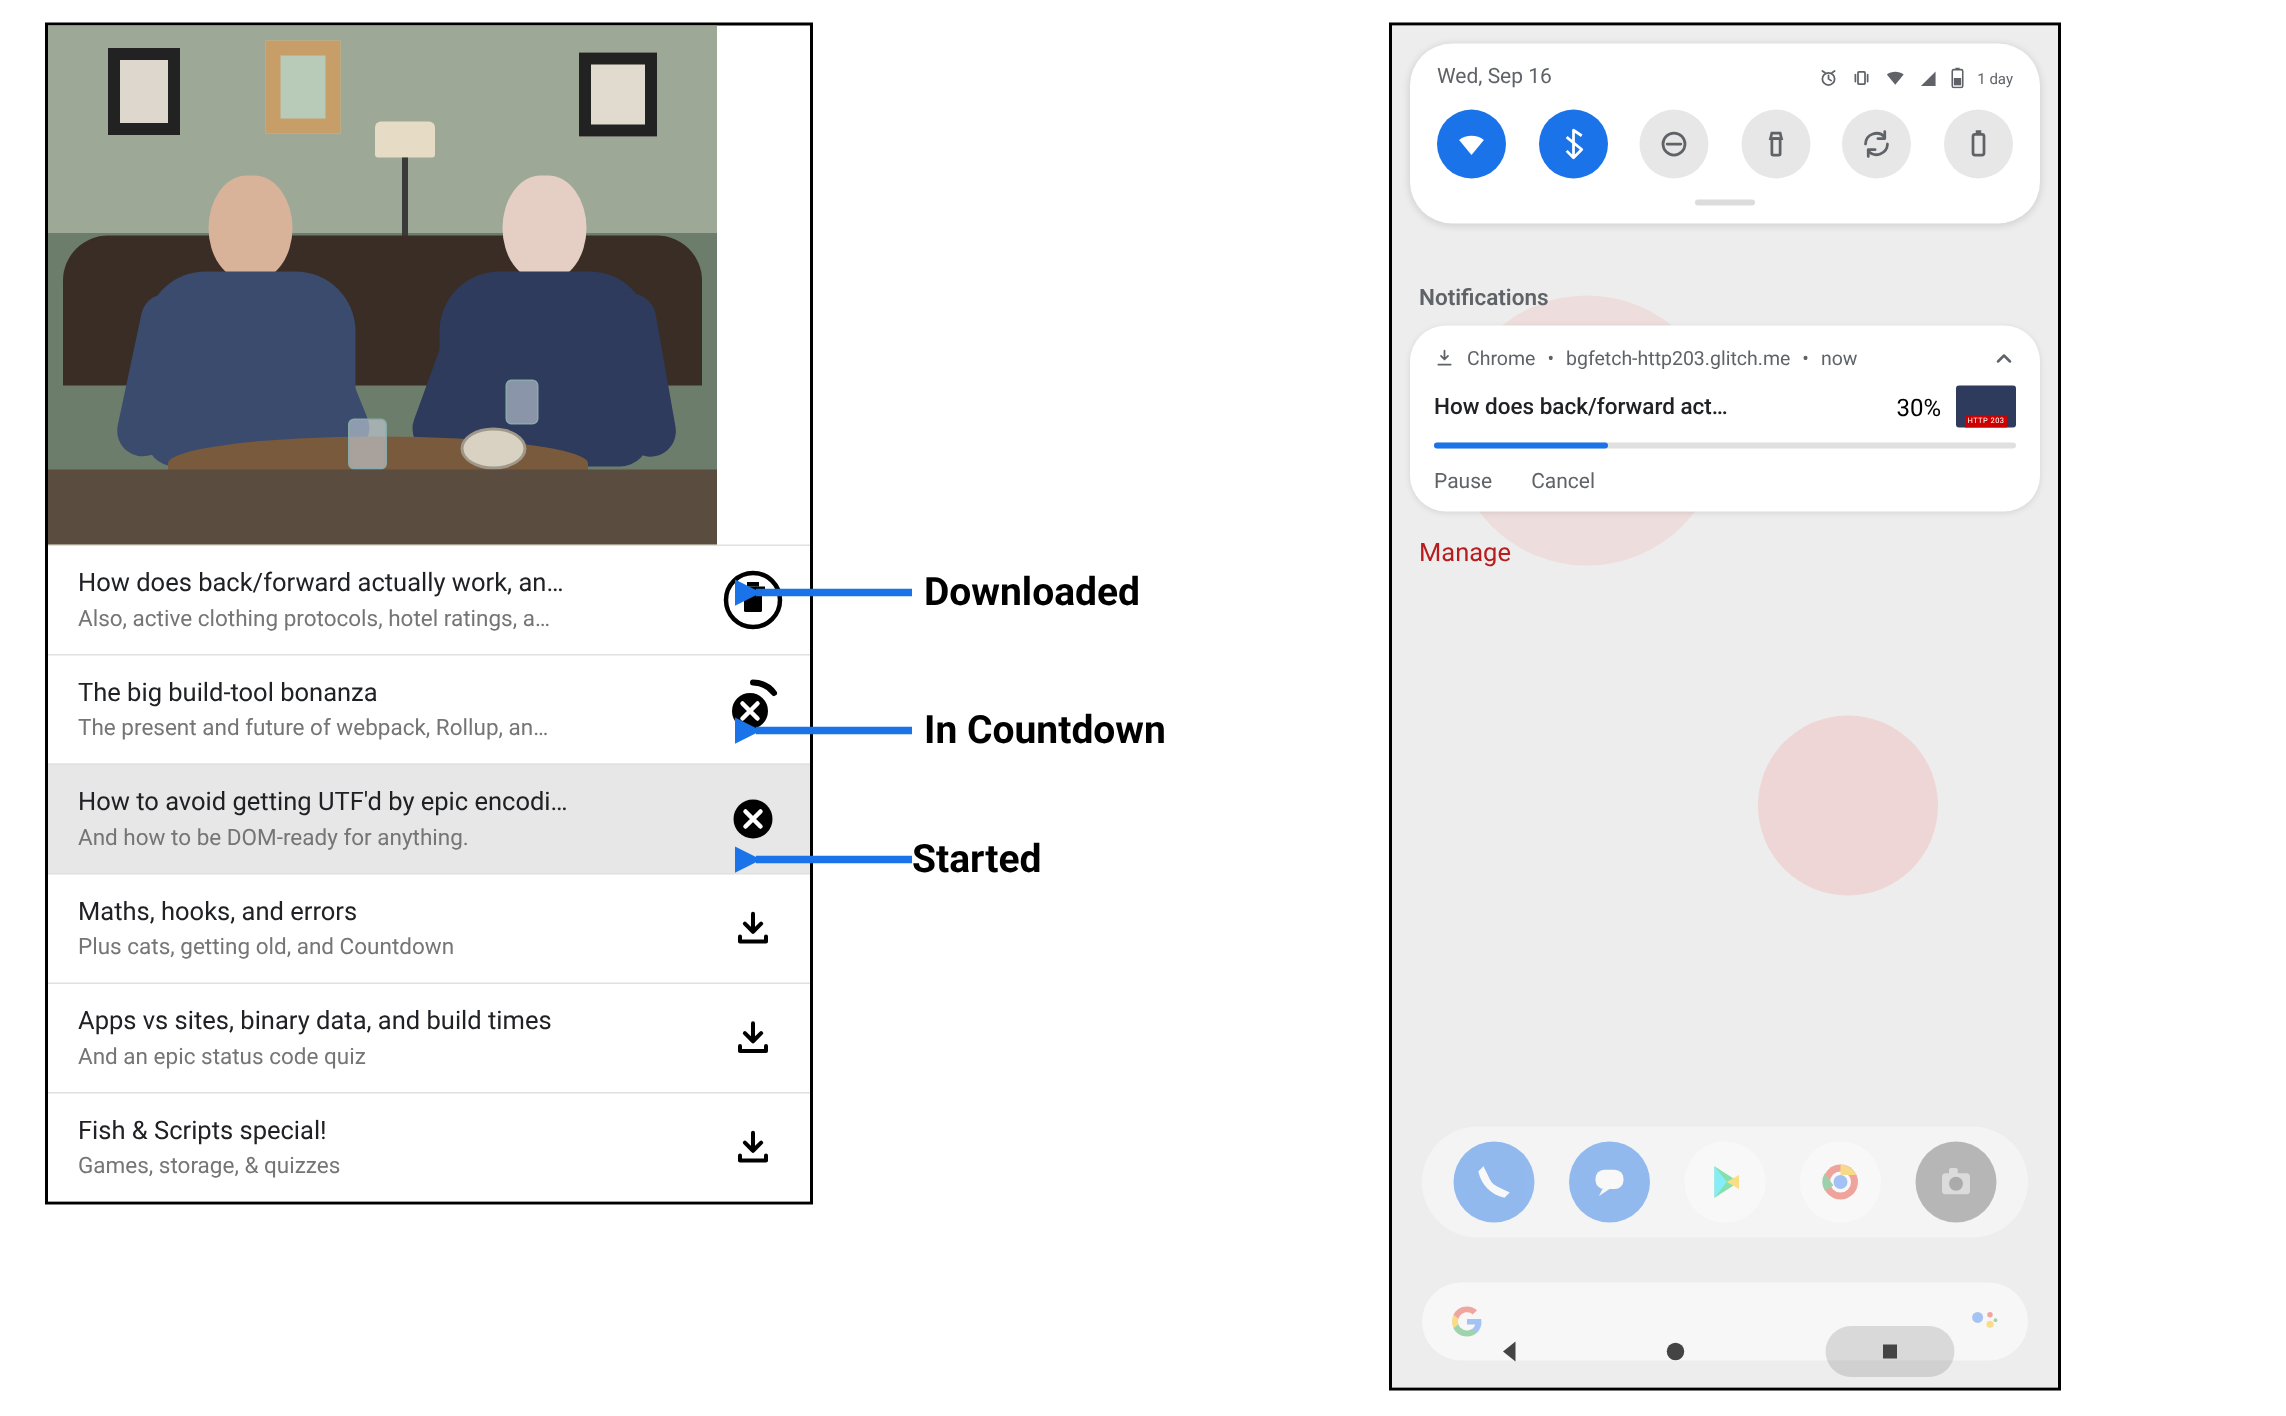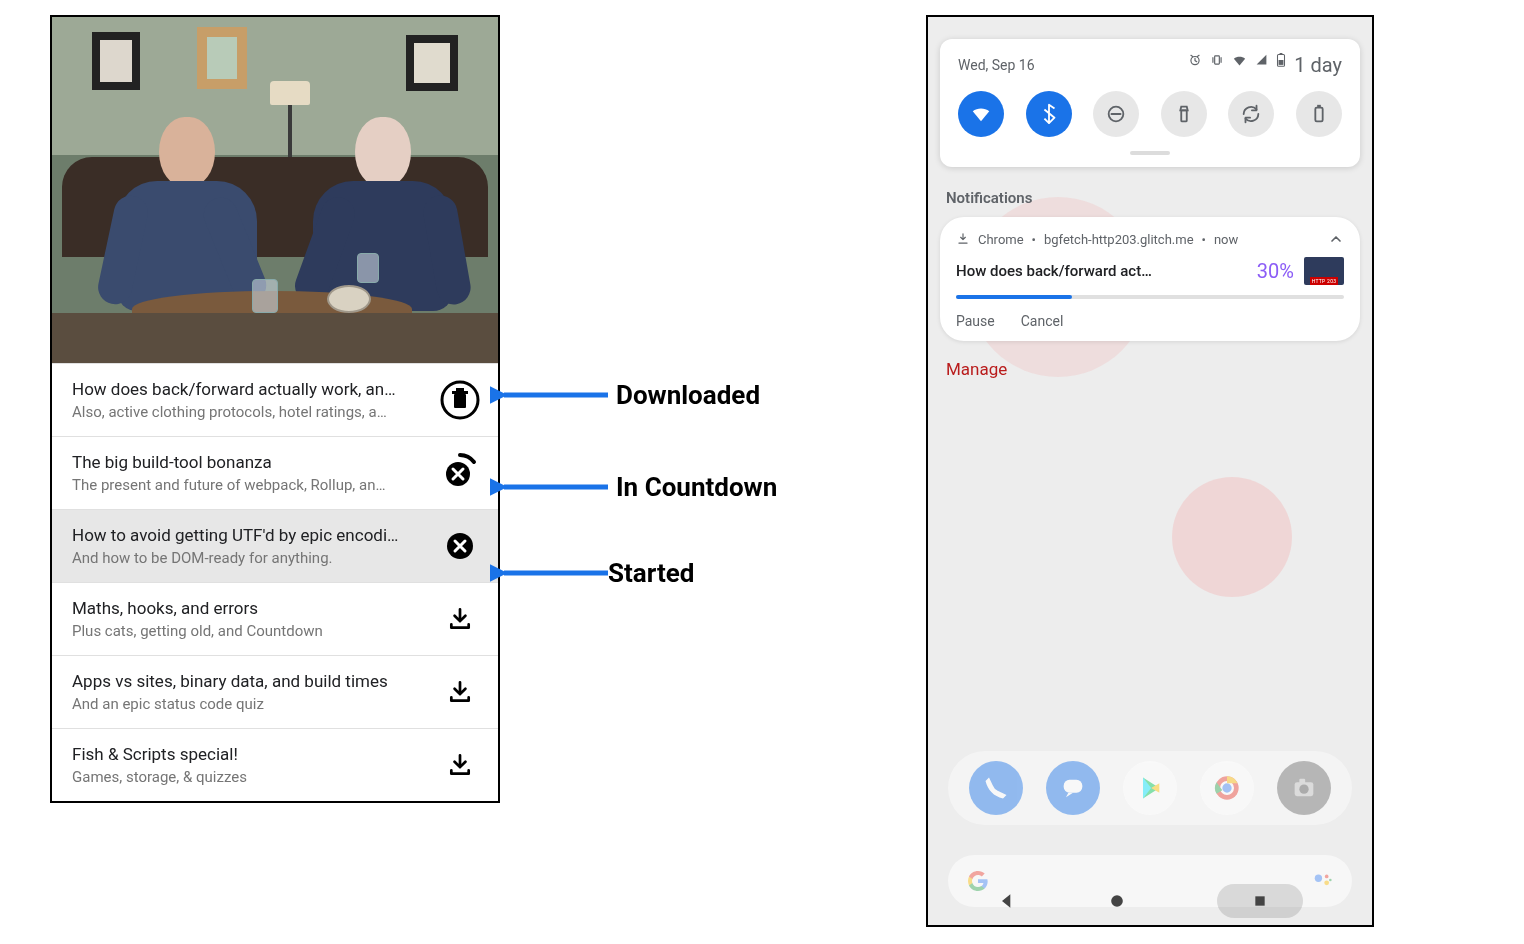--- a/index.html
+++ b/index.html
@@ -10,25 +10,24 @@
     height: 944px;
     position: relative;
     color: #202124;
   }
 
   
   .left-panel {
     position: absolute;
     left: 30px;
     top: 15px;
-    width: 450px;
+    width: 512px;
     border: 2px solid #000;
     background: #fff;
     overflow: hidden;
-    margin-left: 20px;
   }
   .hero-image {
     width: 446px;
     height: 346px;
     background: #b9a887;
     position: relative;
     overflow: hidden;
   }
   
   .hero-wall   { position:absolute; inset:0; background:linear-gradient(#9da996 0 40%, #6d7d6b 40% 100%); }
@@ -122,46 +121,46 @@
   .nav-bar{
     position:absolute; left:0; right:0; bottom:-48px; height:48px;
     display:flex; align-items:center; justify-content:center; gap:90px;
     background:rgba(255,255,255,0);
   }
   
   .right-panel .nav-bar{ bottom:0; top:auto; height:48px; position:absolute; left:0; right:0; background:transparent;}
   .nav-pill{ width:86px; height:34px; border-radius:17px; background:rgba(0,0,0,.12); display:flex; align-items:center; justify-content:center;}
 
   .qs-panel{
-    position:absolute; left:12px; right:12px; top:22px;
-    background:#fff; border-radius:12px; padding:14px 18px 12px;
+    position:absolute; left:12px; right:12px; top:12px;
+    background:#fff; border-radius:28px; padding:14px 18px 12px;
     box-shadow:0 1px 6px rgba(0,0,0,.15);
   }
   .qs-status{ display:flex; align-items:center; justify-content:space-between; font-size:14px; color:#5f6368; margin-bottom:14px;}
-  .qs-status-icons{ display:flex; align-items:flex-start; gap:8px; color:#5f6368; font-size:20px;}
+  .qs-status-icons{ display:flex; align-items:flex-end; gap:8px; color:#5f6368; font-size:10px;}
   .qs-row{ display:flex; align-items:center; justify-content:space-between; }
   .qs-tile{ width:46px; height:46px; border-radius:50%; display:flex; align-items:center; justify-content:center; color:#fff;}
   .qs-tile.on { background:#1a73e8; color:#fff; }
   .qs-tile.off{ background:#e7e7e7; color:#5f6368; }
   .qs-handle{ width:40px; height:4px; background:#dcdcdc; border-radius:2px; margin:14px auto 0;}
 
   .notif-area{
     position:absolute; left:12px; right:12px; top:166px;
   }
   .notif-header{ font-size:15px; color:#5f6368; padding:6px 6px 10px; font-weight:600;}
   .notif-card{
     background:#fff; border-radius:24px; padding:14px 16px 12px;
     box-shadow:0 1px 4px rgba(0,0,0,.1);
   }
   .notif-top{ display:flex; align-items:center; gap:8px; font-size:13px; color:#5f6368;}
   .notif-top .expand{ margin-left:auto; }
   .notif-body{ display:flex; align-items:center; gap:10px; margin-top:10px;}
   .notif-title{ font-size:15px; color:#202124; font-weight:500; flex:1 1 auto;
                 white-space:nowrap; overflow:hidden; text-overflow:ellipsis;}
-  .notif-pct{ font-size:20px; color:#8b5cf6;text-align:right; }
+  .notif-pct{ font-size:16px; color:#000000;text-align:right; }
   .notif-thumb{ width:40px; height:28px; background:#2e3b5c; border-radius:2px; display:flex; flex-direction:column; align-items:center; justify-content:flex-end;}
   .notif-thumb span{ font-size:5px; color:#fff; letter-spacing:.3px; background:#c00; padding:1px 2px;}
   .notif-progress{ height:4px; background:#e0e0e0; border-radius:2px; margin-top:10px; position:relative;}
   .notif-progress-bar{ position:absolute; left:0; top:0; bottom:0; background:#1a73e8; border-radius:2px;}
   .notif-actions{ display:flex; gap:26px; margin-top:14px; font-size:14px; color:#5f6368;}
   .manage{ font-size:17px; color:#b91c1c; padding:18px 6px; font-weight:400;}
 
 </style>
 </head>
 <body>

